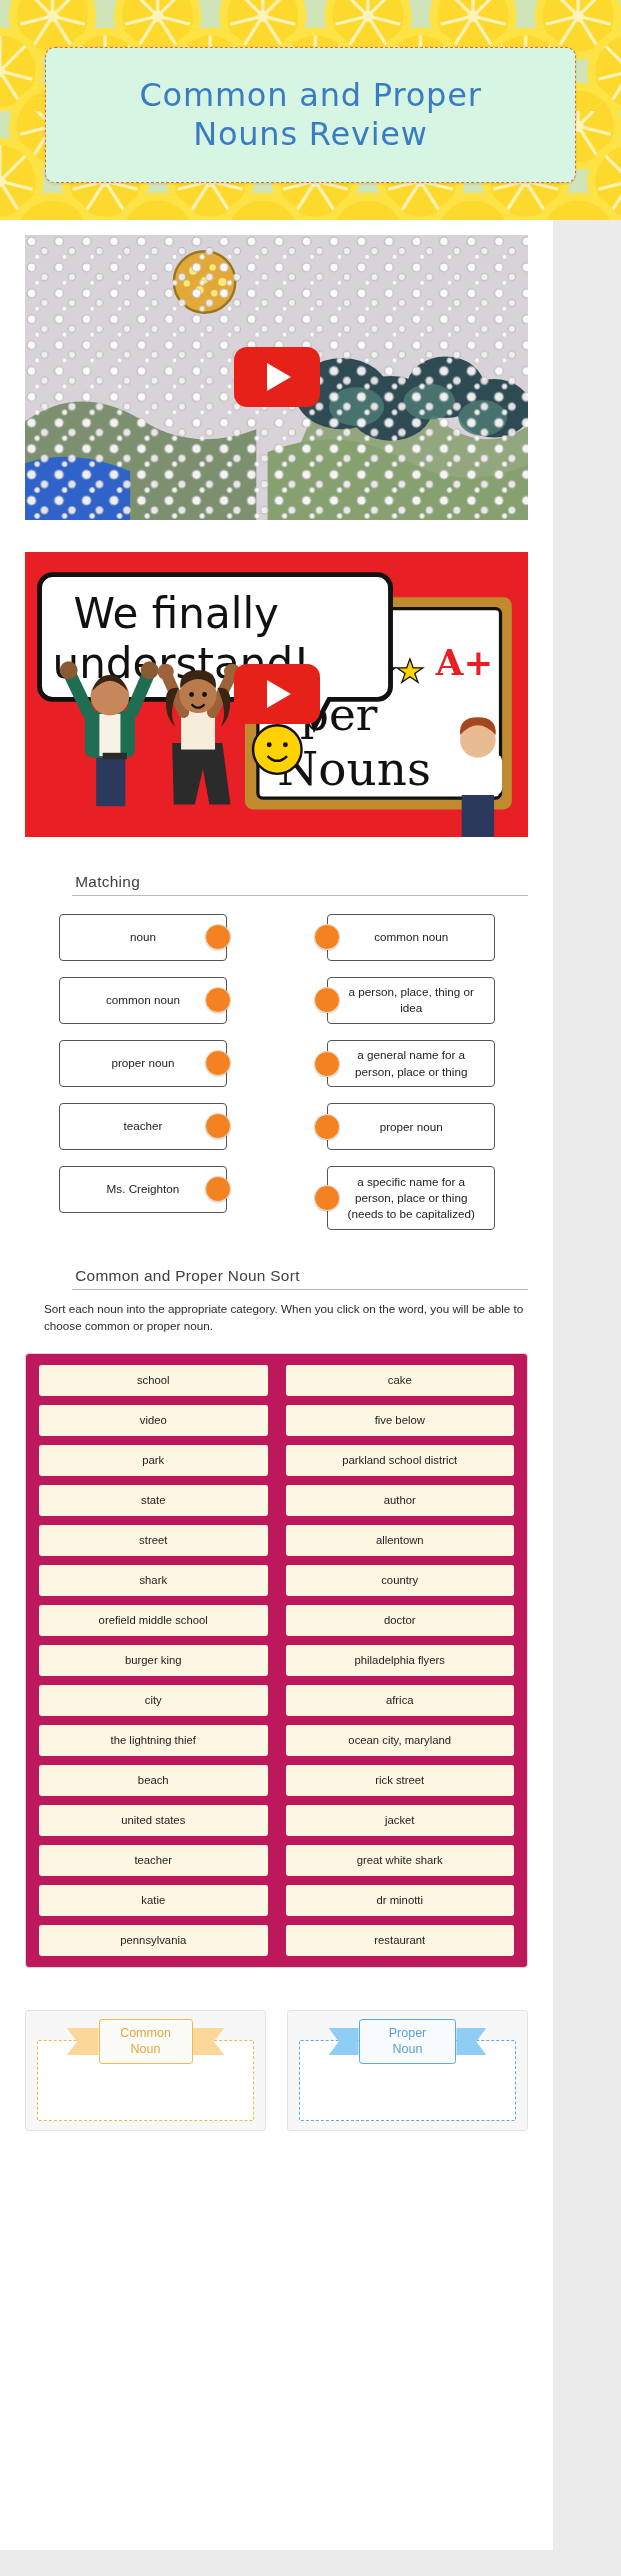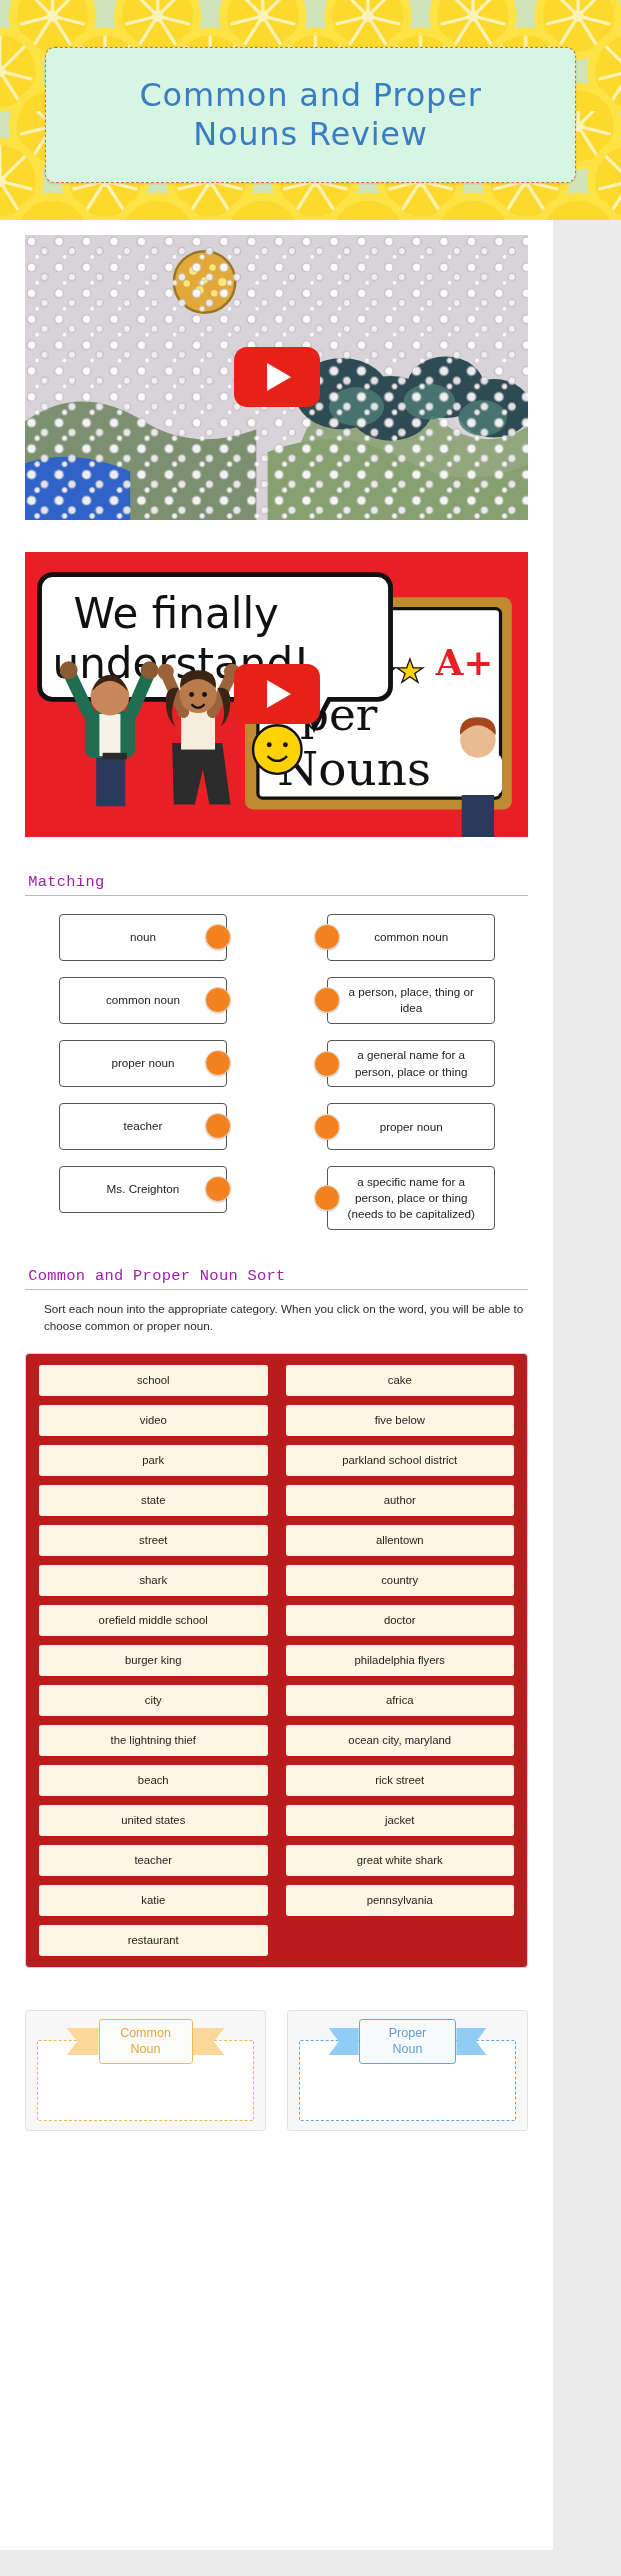--- a/index.html
+++ b/index.html
@@ -96,27 +96,28 @@
   
   .thumb-snow { position:absolute; inset:0; width:100%; height:100%; display:block; }
   .thumb-nouns { position:absolute; inset:0; width:100%; height:100%; display:block; }
 
   
   .section {
     width: 503px;
     margin: 0 auto;
   }
   .sec-title {
-    font-family: Liberation Mono, monospace;
+    font-family: Liberation Sans, sans-serif;
     font-size: 15.4px;
-    color: #a21caf;
+    color: #404040;
     padding: 0 0 4px 3.2px;
     border-bottom: 0.8px solid #b9b9b9;
     margin-bottom: 18px;
     letter-spacing: 0.3px;
+    margin-left: 47px;
   }
   .sec-instructions {
     font-size: 11.7px;
     line-height: 1.5;
     color: #2b2b2b;
     margin: -8px 0 18px 19px;
   }
 
   
   .matching {
@@ -157,21 +158,21 @@
     box-shadow: 0 0.8px 1.6px rgba(0,0,0,.18);
     z-index: 4;
   }
   .match-col.left-col .dot  { right: 22.7px; }
   .match-col.right-col .dot { left: 14.6px; }
 
   
   .sort-panel {
     border: 0.8px solid #d4d4d4;
     border-radius: 4px;
-    background: #b91c1c;
+    background: #be185d;
     padding: 11.3px 13px;
     margin-bottom: 42px;
   }
   .sort-grid {
     display: grid;
     grid-template-columns: 1fr 1fr;
     gap: 9px 18px;
   }
   .sort-chip {
     background: #fdf6e3;
@@ -507,20 +508,21 @@
           <div class="sort-chip">africa</div>
           <div class="sort-chip">the lightning thief</div>
           <div class="sort-chip">ocean city, maryland</div>
           <div class="sort-chip">beach</div>
           <div class="sort-chip">rick street</div>
           <div class="sort-chip">united states</div>
           <div class="sort-chip">jacket</div>
           <div class="sort-chip">teacher</div>
           <div class="sort-chip">great white shark</div>
           <div class="sort-chip">katie</div>
+          <div class="sort-chip">dr minotti</div>
           <div class="sort-chip">pennsylvania</div>
           <div class="sort-chip">restaurant</div>
         </div>
       </div>
 
       <div class="dropzones">
 
         <div class="dz common">
           <div class="ribbon">
             <span class="ribbon-tail l"></span>

